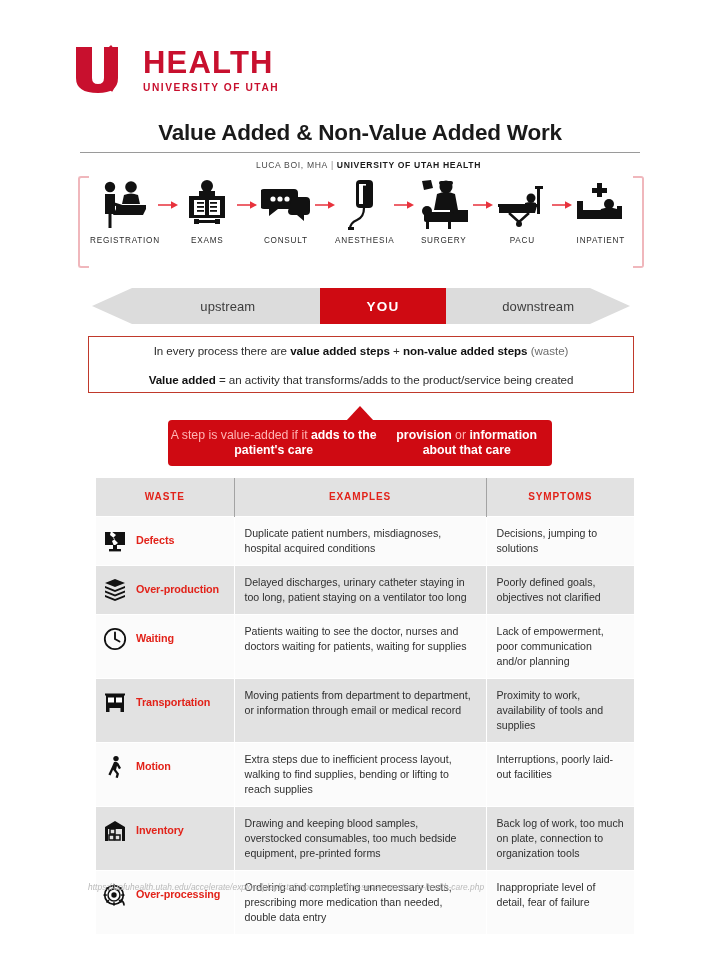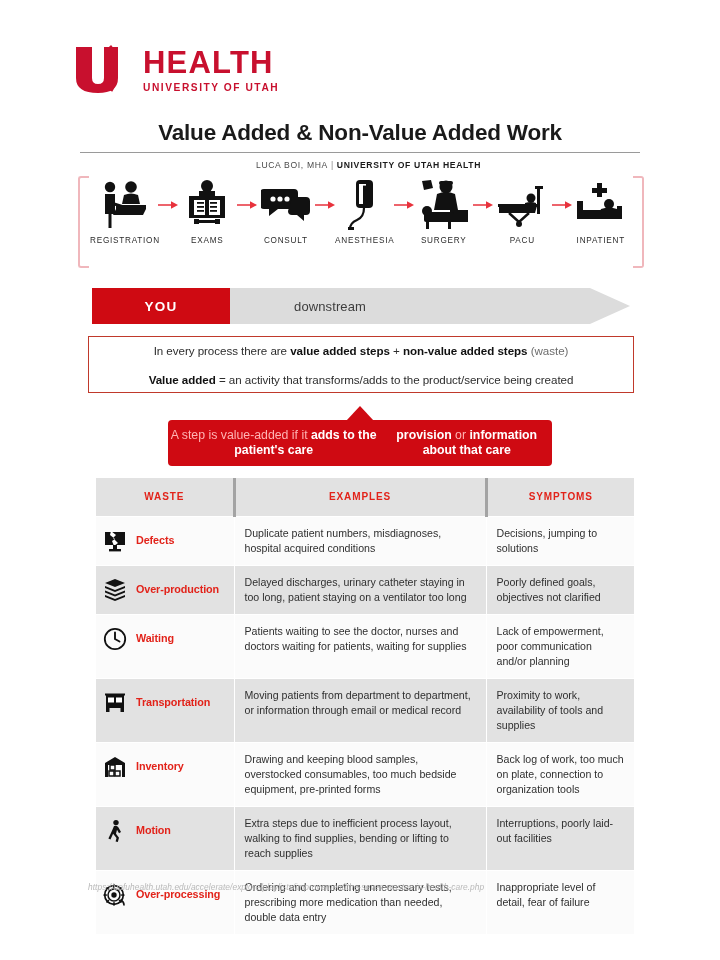--- a/index.html
+++ b/index.html
@@ -116,21 +116,21 @@
   .wtable {
     position:absolute; left: 96px; top: 478px; width: 538px;
     border-collapse: collapse; table-layout: fixed;
   }
   .wtable col.c1 { width: 138px; }
   .wtable col.c2 { width: 252px; }
   .wtable col.c3 { width: 148px; }
   .wtable th {
     background: #e2e2e2; color:#e2231a; font-size: 10px; font-weight: bold;
     letter-spacing: 0.9px; height: 38px; text-align:center; vertical-align:middle;
-    border-right: 3px solid #a3a3a3;
+    border-right: 1px solid #a3a3a3;
   }
   .wtable th:last-child { border-right: none; }
   .wtable td {
     vertical-align: top; padding: 9px 10px 9px 10px;
     font-size: 10.6px; line-height: 1.42; color:#2f2f2f;
     border-right: 1px solid #ffffff; border-top: 1px solid #ffffff;
   }
   .wtable td:last-child { border-right: none; }
   .wtable tbody tr:nth-child(odd)  td { background: #fbfbfb; }
   .wtable tbody tr:nth-child(even) td { background: #e2e2e2; }
@@ -327,20 +327,21 @@
       </div>
 
     </div>
   </div>
 
   <div class="stream-bar">
     <svg class="stream-arrow-bg" viewBox="0 0 538 36" preserveAspectRatio="none">
       <path d="M0 18 L40 0 L498 0 L538 18 L498 36 L40 36 Z" fill="#dcdcdc"></path>
     </svg>
     <div class="stream-inner">
+      <div class="stream-cell stream-up">upstream</div>
       <div class="stream-cell stream-you">YOU</div>
       <div class="stream-cell stream-down">downstream</div>
     </div>
   </div>
 
   <div class="def-box">
     <div class="def-line">
       <span>In every process there are </span><b>value added steps</b><span> + </span><b>non-value added steps</b><span class="def-mute"> (waste)</span>
     </div>
     <div class="def-line">
@@ -445,47 +446,47 @@
         </td>
         <td>Moving patients from department to department, or information through email or medical record</td>
         <td>Proximity to work, availability of tools and supplies</td>
       </tr>
 
       <tr>
         <td class="waste-cell">
           <div class="waste-inner">
             <span class="waste-icon">
               <svg width="24" height="24" viewBox="0 0 24 24">
+                <circle cx="13" cy="3.6" r="2.7" fill="#111"></circle>
+                <path d="M11 7 q3 -1 4.5 1.5 L18 13 l-2 1.2 l-2 -3.4 l-1 4 l3 4 l-1.2 4.2 l-2.2 -0.5 l0.9 -3.4 l-3.4 -4.3 l-2.6 5.6 l-2.1 -1 l3.6 -7.6z" fill="#111"></path>
+              </svg>
+            </span>
+            <span class="waste-name">Motion</span>
+          </div>
+        </td>
+        <td>Extra steps due to inefficient process layout, walking to find supplies, bending or lifting to reach supplies</td>
+        <td>Interruptions, poorly laid-out facilities</td>
+      </tr>
+
+      <tr>
+        <td class="waste-cell">
+          <div class="waste-inner">
+            <span class="waste-icon">
+              <svg width="24" height="24" viewBox="0 0 24 24">
                 <path d="M2 8 L12 2 L22 8 V22 H19 V10 H5 V22 H2z" fill="#111"></path>
                 <rect x="7" y="10" width="5" height="5" fill="none" stroke="#111" stroke-width="1.5"></rect>
                 <rect x="6" y="16" width="5" height="5" fill="none" stroke="#111" stroke-width="1.5"></rect>
                 <rect x="12" y="16" width="5" height="5" fill="none" stroke="#111" stroke-width="1.5"></rect>
               </svg>
             </span>
             <span class="waste-name">Inventory</span>
           </div>
         </td>
         <td>Drawing and keeping blood samples, overstocked consumables, too much bedside equipment, pre-printed forms</td>
         <td>Back log of work, too much on plate, connection to organization tools</td>
-      </tr>
-
-      <tr>
-        <td class="waste-cell">
-          <div class="waste-inner">
-            <span class="waste-icon">
-              <svg width="24" height="24" viewBox="0 0 24 24">
-                <circle cx="13" cy="3.6" r="2.7" fill="#111"></circle>
-                <path d="M11 7 q3 -1 4.5 1.5 L18 13 l-2 1.2 l-2 -3.4 l-1 4 l3 4 l-1.2 4.2 l-2.2 -0.5 l0.9 -3.4 l-3.4 -4.3 l-2.6 5.6 l-2.1 -1 l3.6 -7.6z" fill="#111"></path>
-              </svg>
-            </span>
-            <span class="waste-name">Motion</span>
-          </div>
-        </td>
-        <td>Extra steps due to inefficient process layout, walking to find supplies, bending or lifting to reach supplies</td>
-        <td>Interruptions, poorly laid-out facilities</td>
       </tr>
 
       <tr>
         <td class="waste-cell">
           <div class="waste-inner">
             <span class="waste-icon">
               <svg width="24" height="24" viewBox="0 0 24 24">
                 <circle cx="11" cy="12" r="9.3" fill="none" stroke="#111" stroke-width="1.7"></circle>
                 <circle cx="11" cy="12" r="6" fill="none" stroke="#111" stroke-width="1.5"></circle>
                 <circle cx="11" cy="12" r="2.7" fill="#111"></circle>

